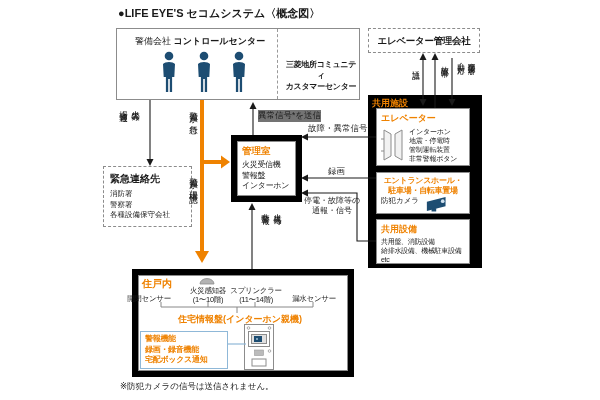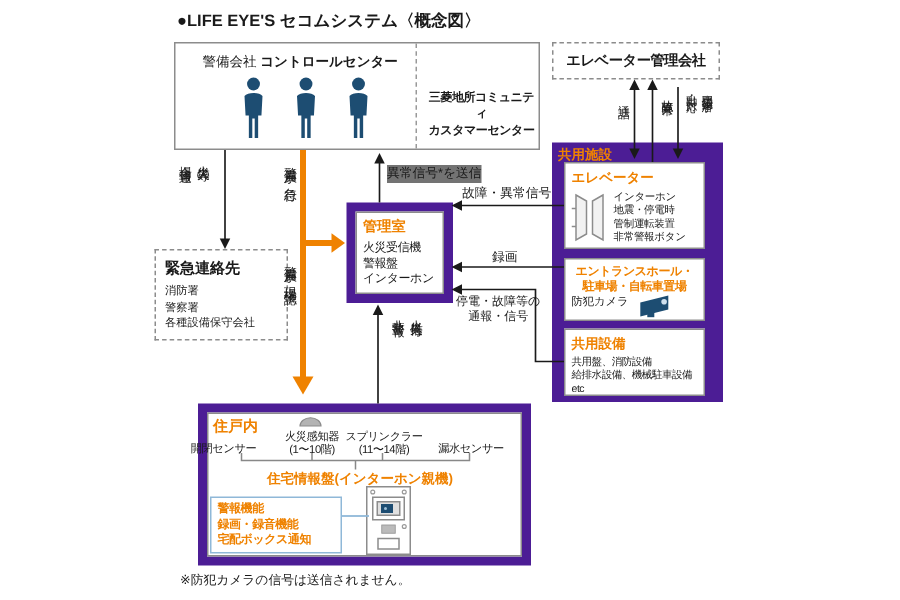--- a/index.html
+++ b/index.html
@@ -1,21 +1,21 @@
 <!DOCTYPE html>
 <html><head>
 <meta charset="utf-8">
 <style>
   html,body{margin:0;padding:0;background:#fff;}
   .stage{position:relative;width:524px;height:400px;background:#fff;overflow:hidden;
          font-family:"Liberation Sans","DejaVu Sans",sans-serif;color:#1a1a1a;}
   .abs{position:absolute;box-sizing:border-box;}
   .box{border:1px solid #8c8c8c;background:#fff;}
   .dashedbox{border:1px dashed #8c8c8c;background:#fff;}
-  .panel{background:#4c1d95;}
+  .panel{background:#000000;}
   .otxt{color:#ef8200;font-weight:bold;}
   .pre{white-space:pre-line;text-align:center;}
   .vtext{writing-mode:vertical-rl;white-space:pre-line;letter-spacing:1px;line-height:12px;font-size:8.5px;}
   .lbl{font-size:8.5px;z-index:6;}
   .ctr{text-align:center;}
   svg{display:block;}
   .overlay{position:absolute;left:0;top:0;z-index:5;pointer-events:none;}
 </style>
 </head>
 <body>

